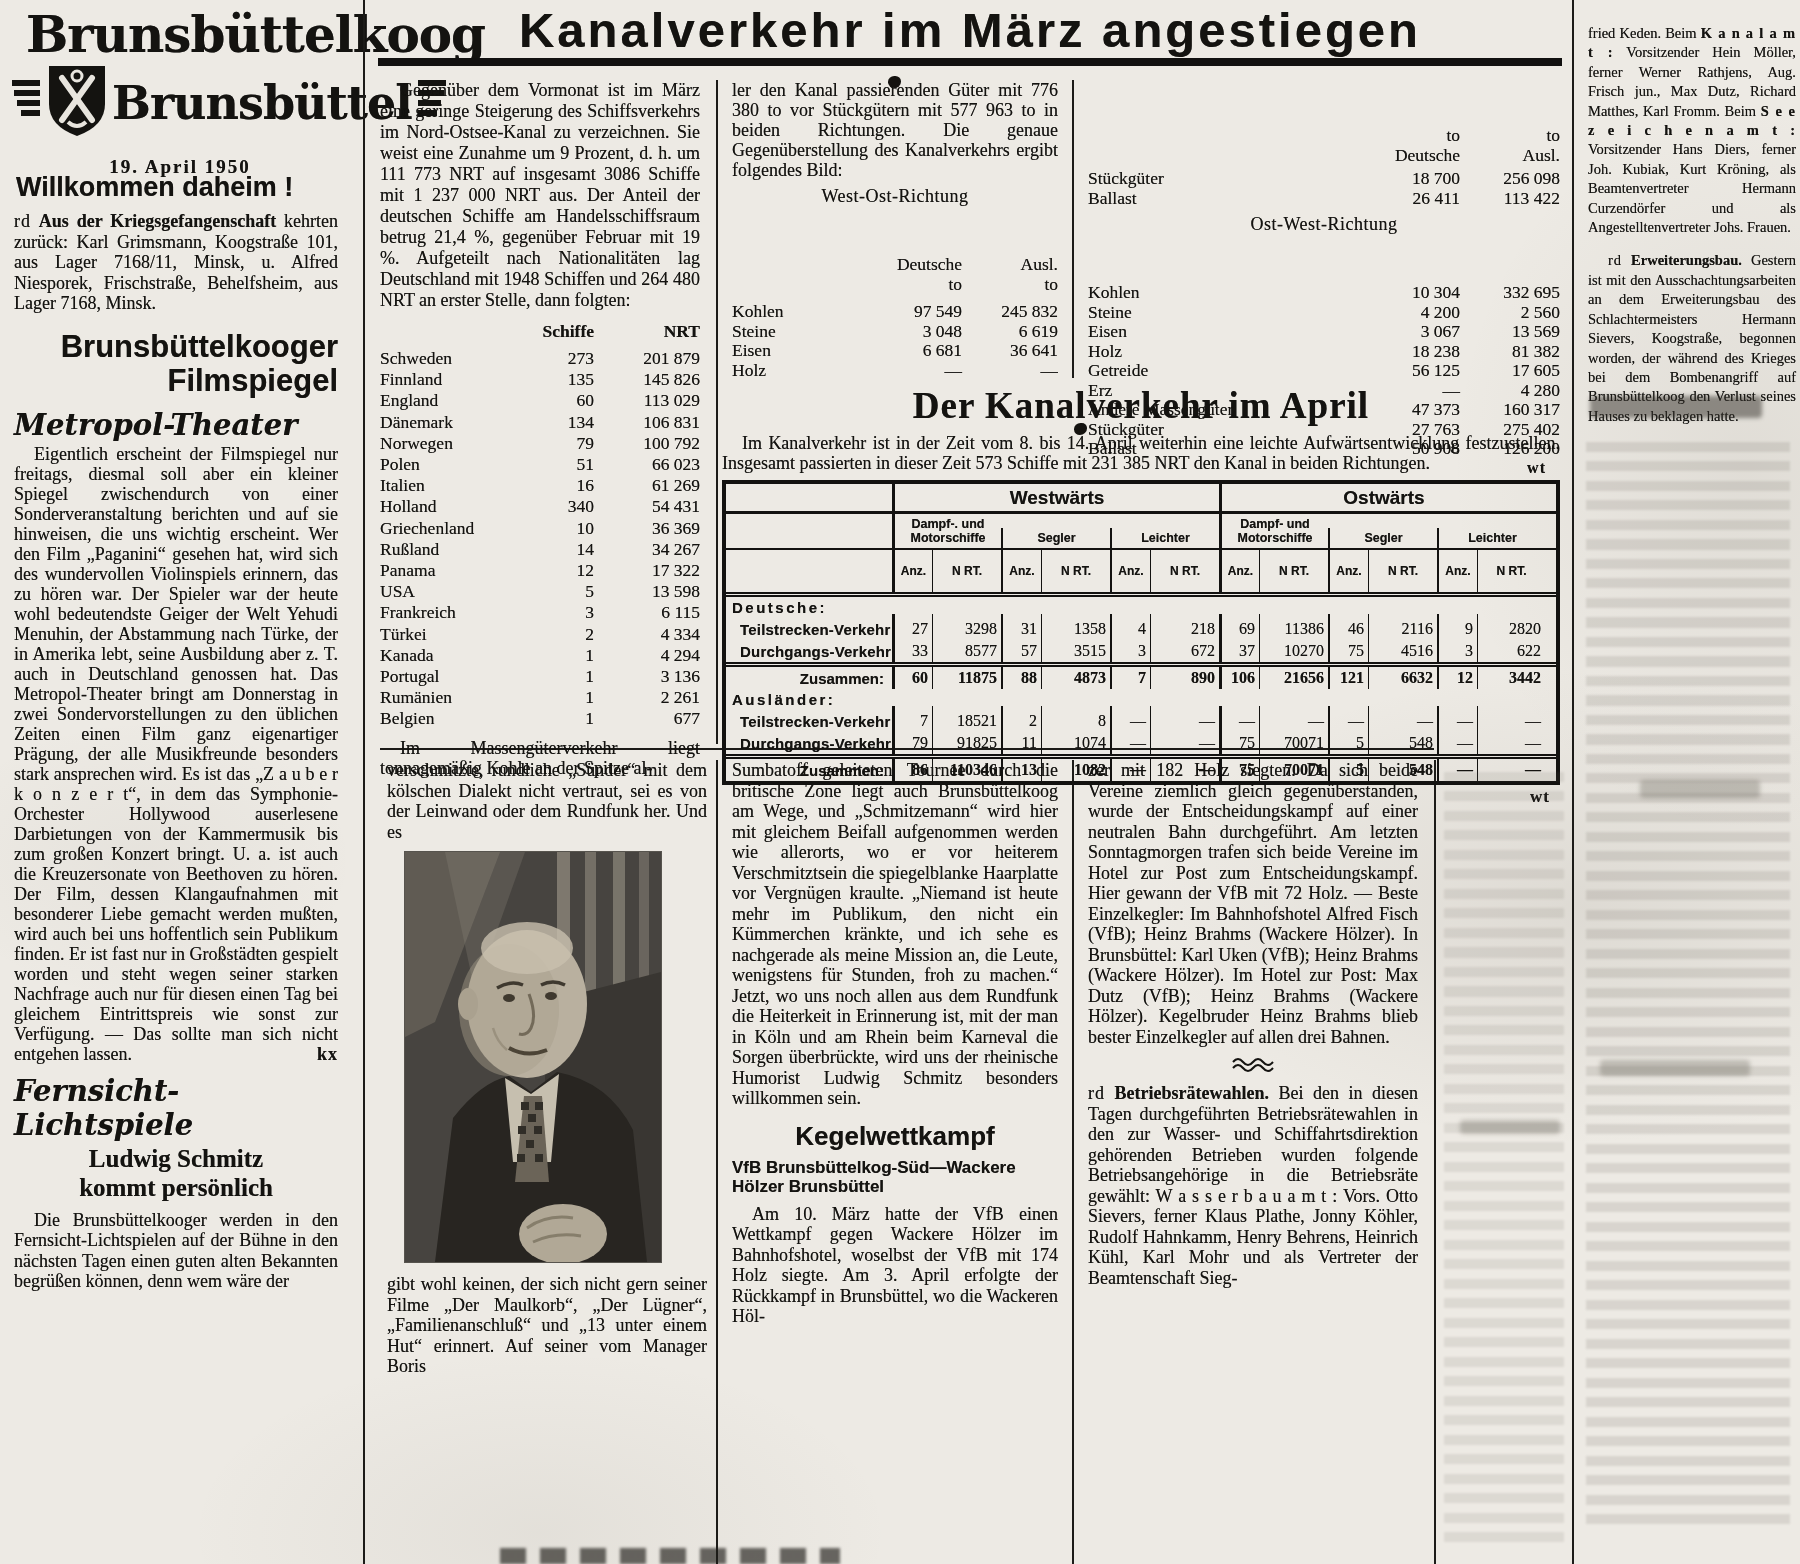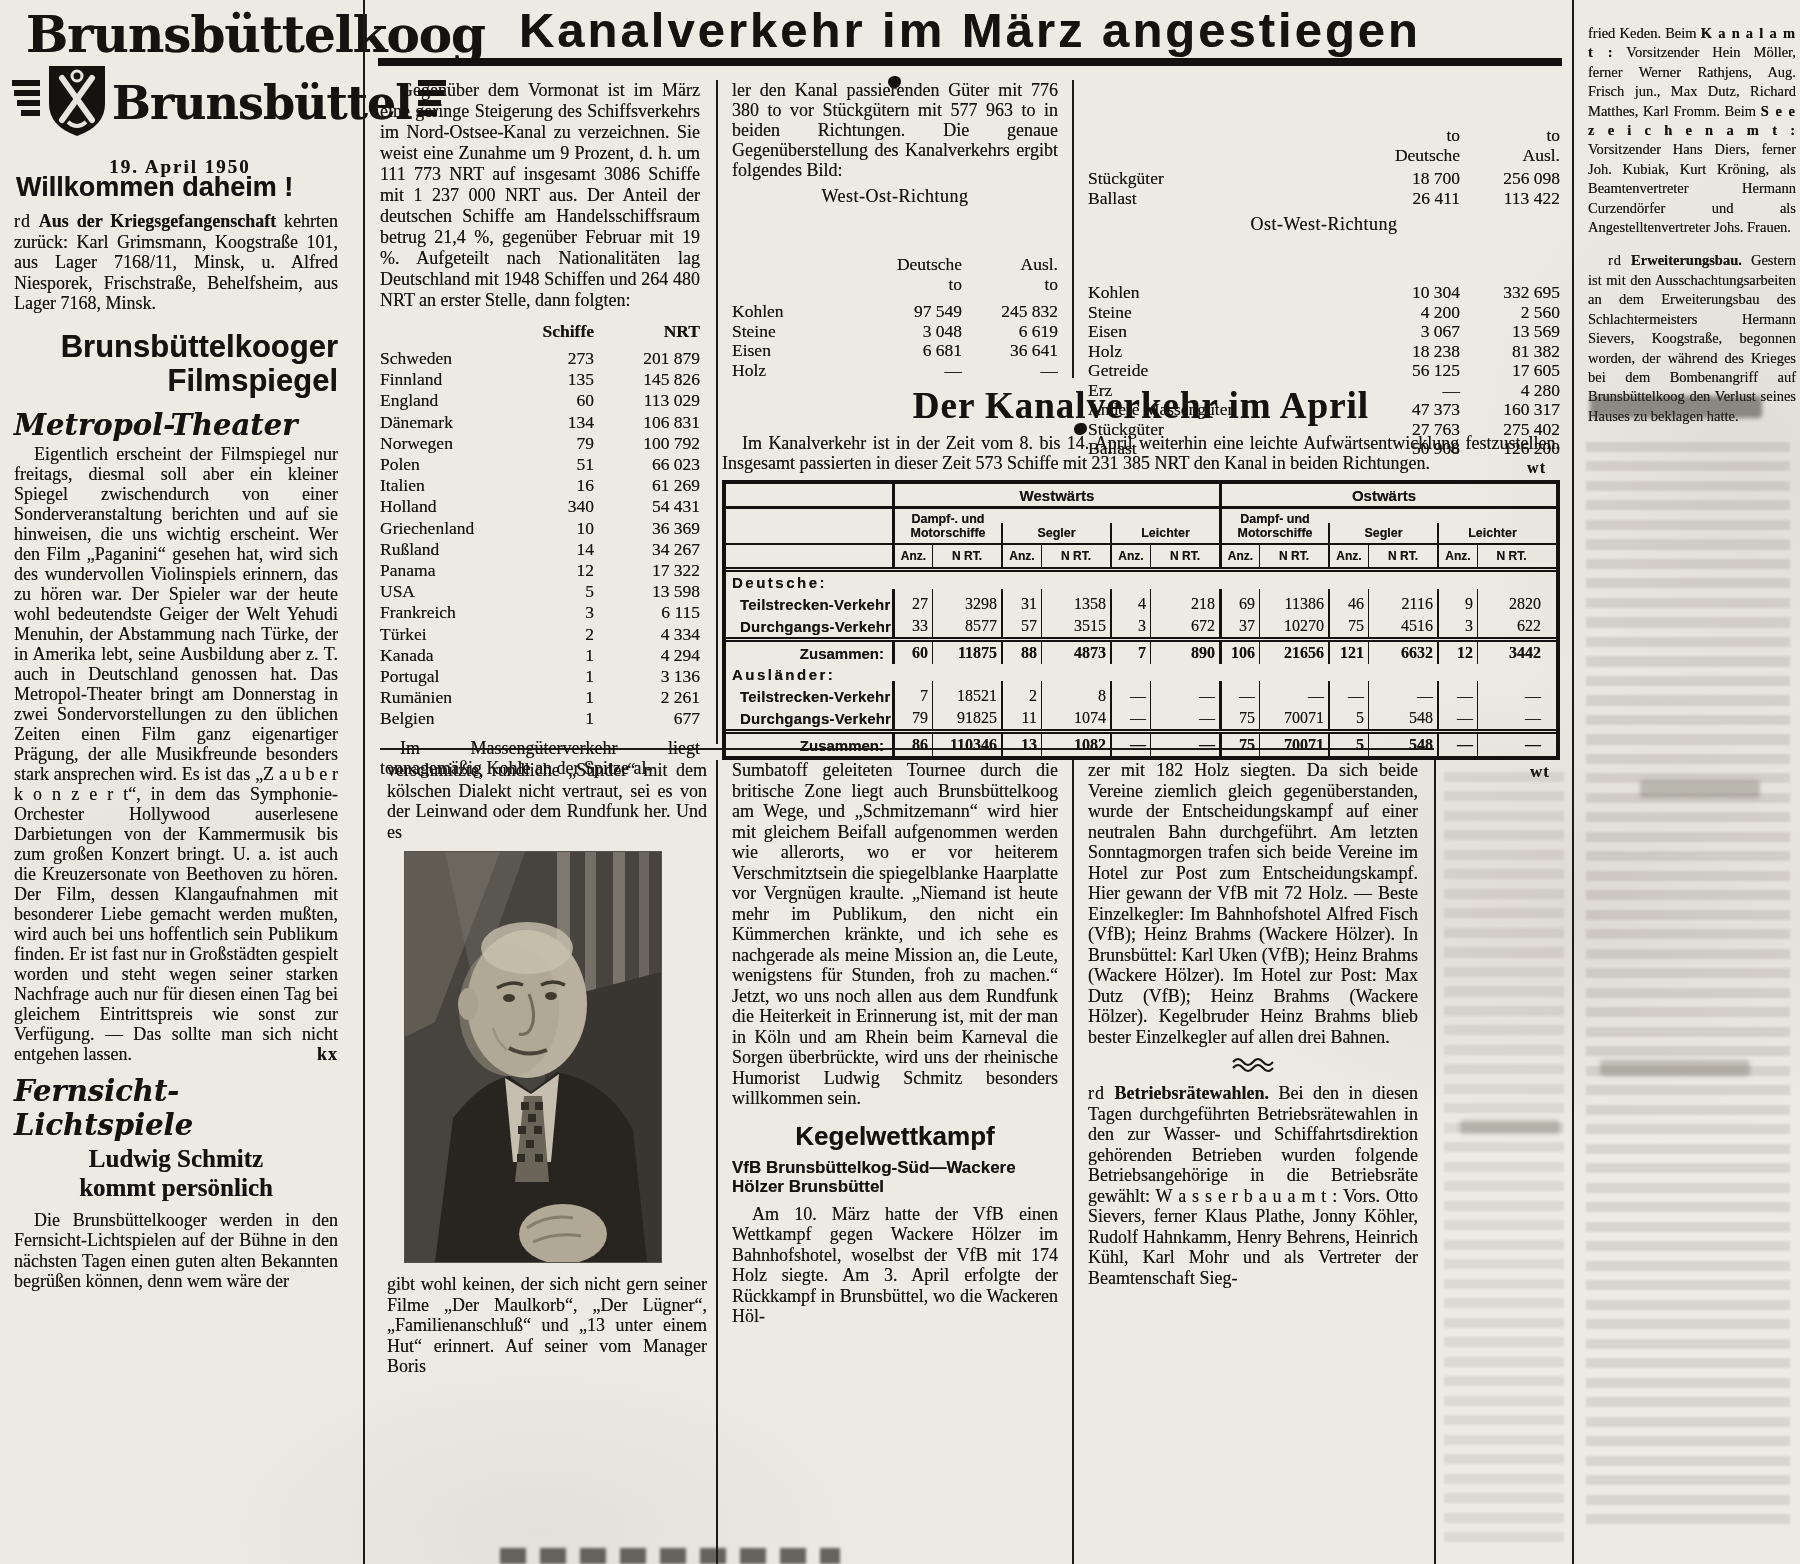--- a/index.html
+++ b/index.html
@@ -54,25 +54,25 @@
   .blot{position:relative;}
   .blot::before{content:"";position:absolute;left:-14px;top:3px;width:13px;height:12px;background:#14120f;border-radius:50% 40% 55% 45%;}
   
   .april{left:722px;top:384px;width:838px;}
   .h-april{text-align:center;font-weight:700;font-size:37px;letter-spacing:1px;margin:0 0 6px;}
   .april .para{font-size:18px;line-height:20px;}
   .apr-table{margin-top:7px;border:4px solid #131210;font-family:"Liberation Sans",sans-serif;}
   .apr-row{display:grid;grid-template-columns:166px 40px 69px 40px 69px 40px 69px 40px 69px 40px 69px 40px 68px;align-items:end;}
   .apr-row>div{overflow:hidden;}
   .head1{grid-template-columns:166px 327px 327px;border-bottom:3px solid #131210;}
-  .head1>div{font-weight:700;font-size:15px;text-align:center;padding:3px 0 2px;}
+  .head1>div{font-weight:700;font-size:19px;text-align:center;padding:3px 0 2px;}
   .head2{grid-template-columns:166px 109px 109px 109px 109px 109px 109px;border-bottom:2px solid #131210;}
   .head2>div{font-weight:700;font-size:12.5px;line-height:13.5px;text-align:center;padding:4px 1px 3px;}
   .head3{border-bottom:5px double #131210;}
-  .head3>div{font-weight:700;font-size:12px;text-align:center;padding:4px 0;}
+  .head3>div{font-weight:700;font-size:12px;text-align:center;padding:14px 0;}
   .bl{border-left:3px solid #131210;}
   .bl2{border-left:2px solid #131210;}
   .bl1{border-left:1.2px solid #131210;}
   .apr-label{font-size:15px;font-weight:700;padding:2px 2px 2px 6px;white-space:nowrap;}
   .apr-cell{font-family:"Liberation Serif",serif;font-size:16px;text-align:right;padding:2px 4px 2px 0;}
   .apr-row.sect .apr-label{letter-spacing:2.5px;}
   .apr-row.data .apr-label{padding-left:14px;letter-spacing:.2px;}
   .apr-row.total{border-top:5px double #131210;}
   .apr-row.total .apr-label{text-align:right;padding-right:8px;}
   .apr-row.total .apr-cell{font-weight:700;}

